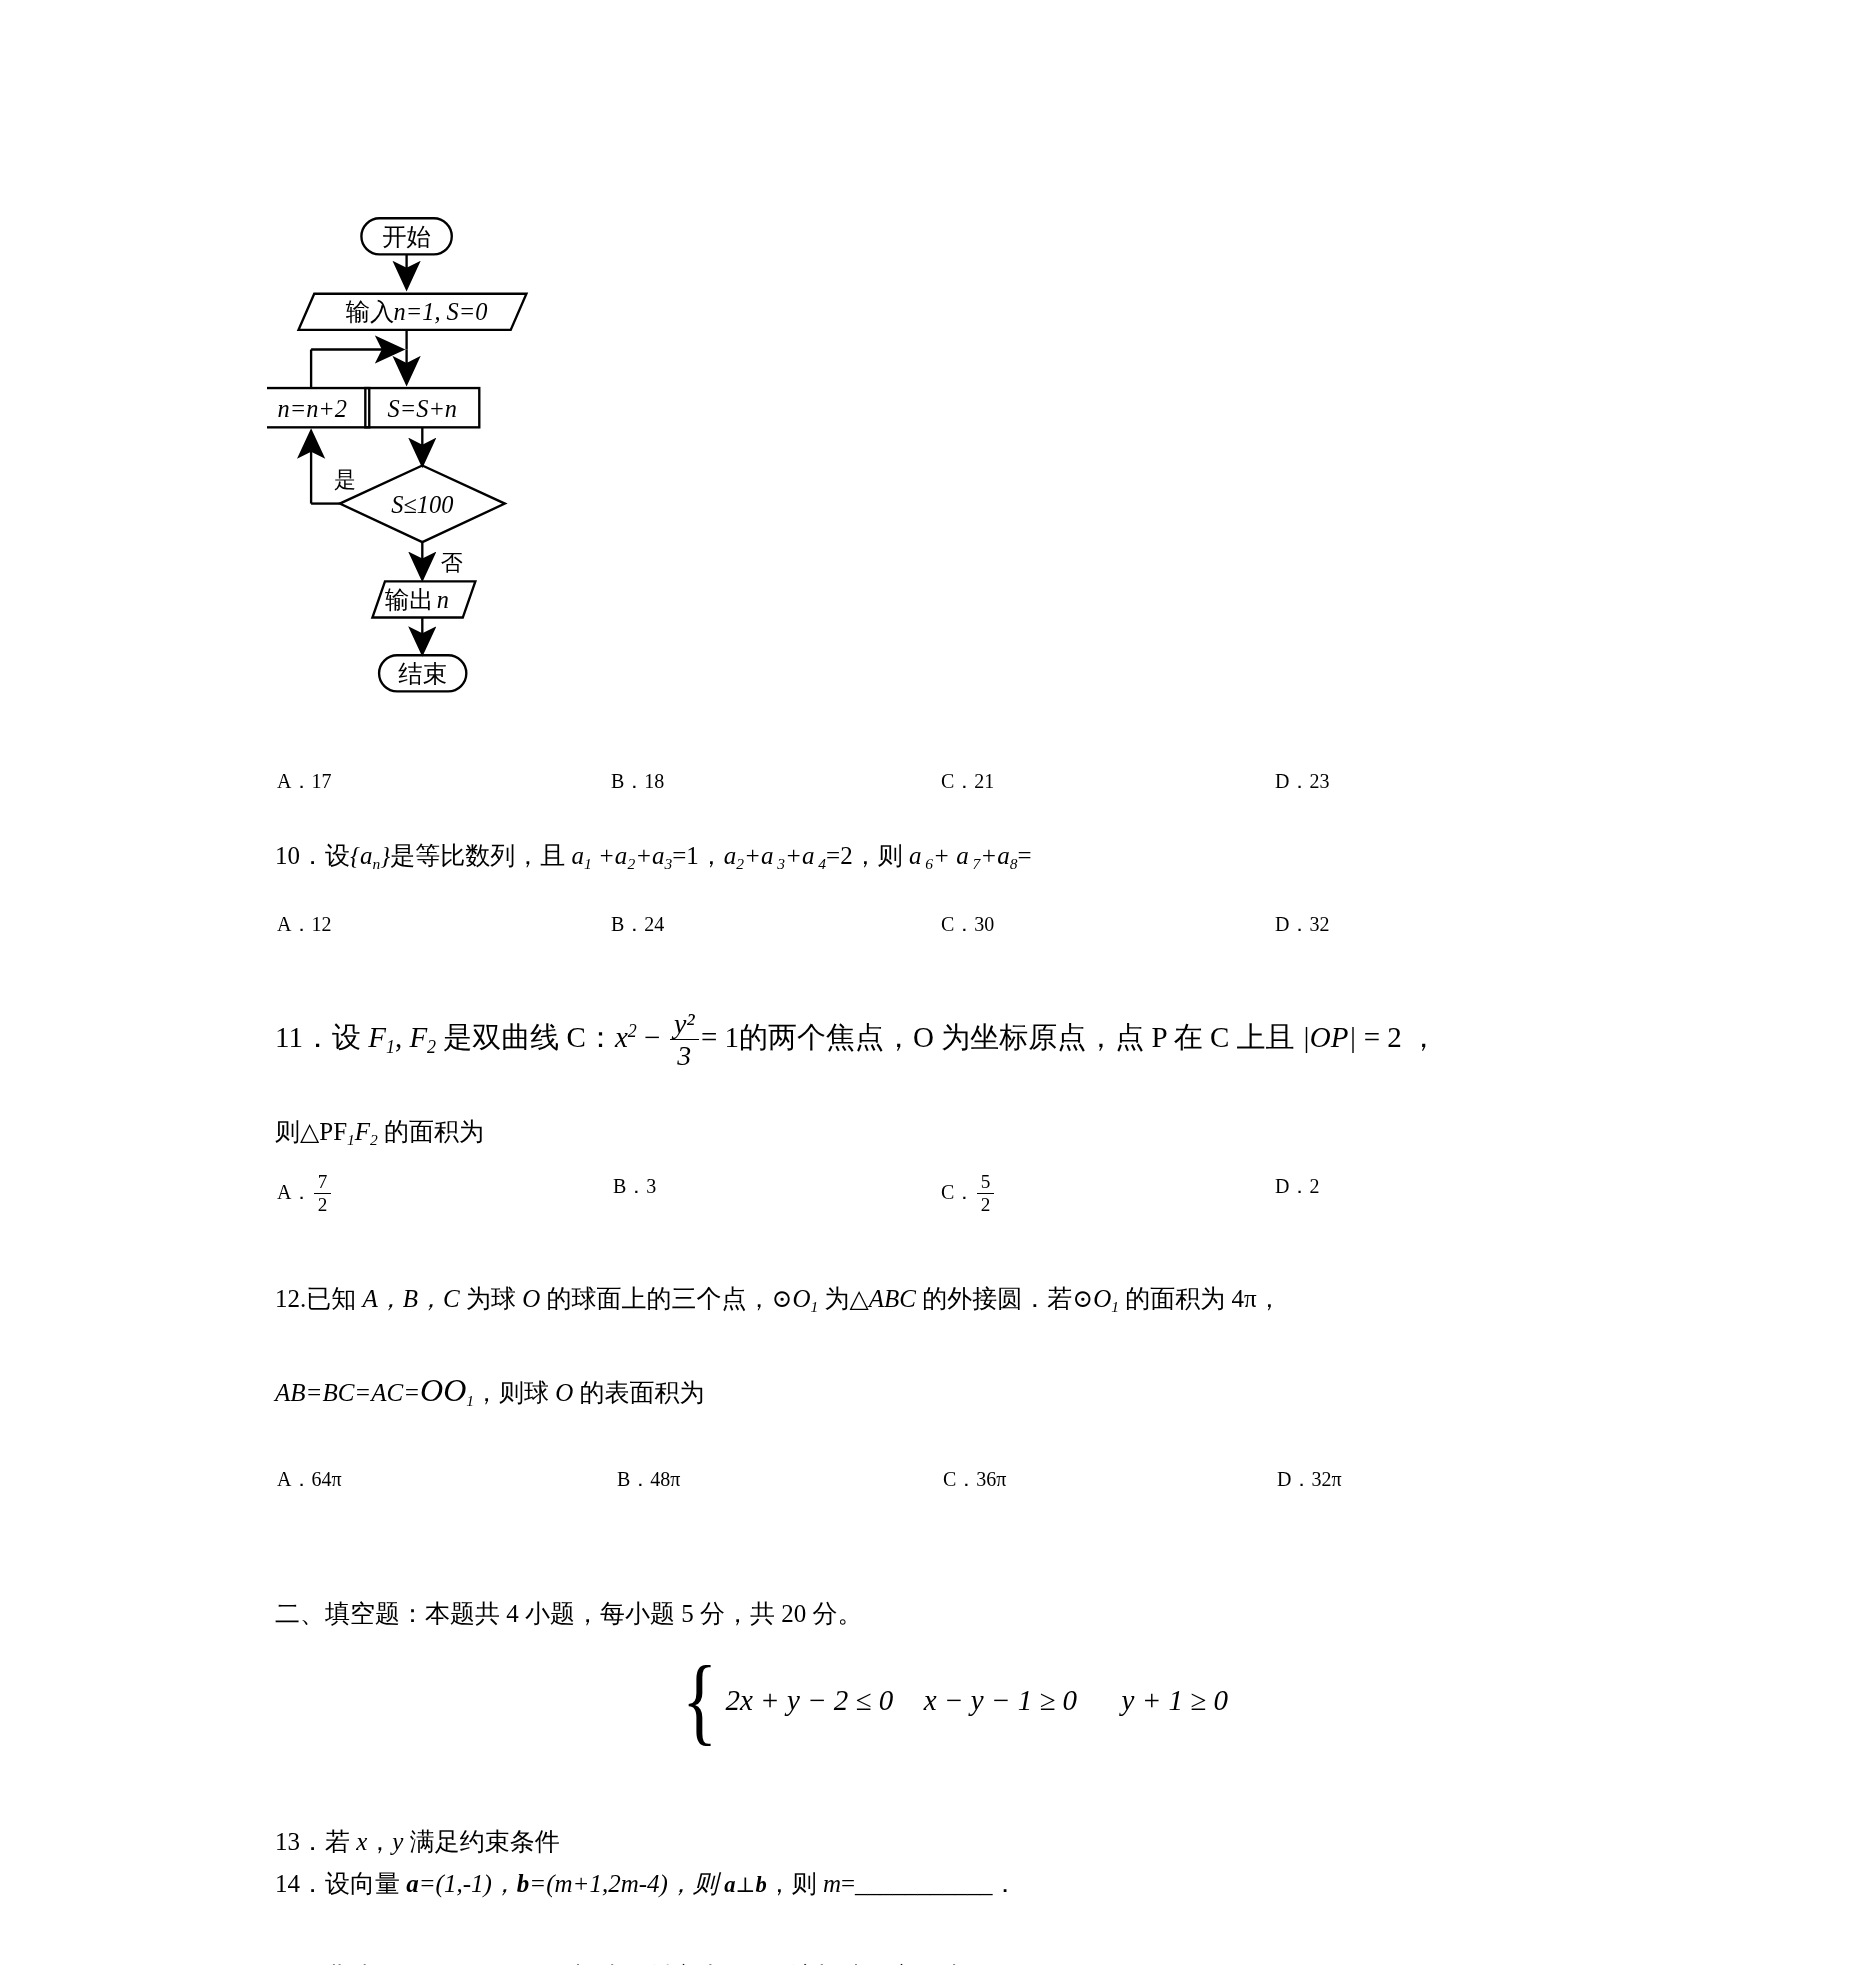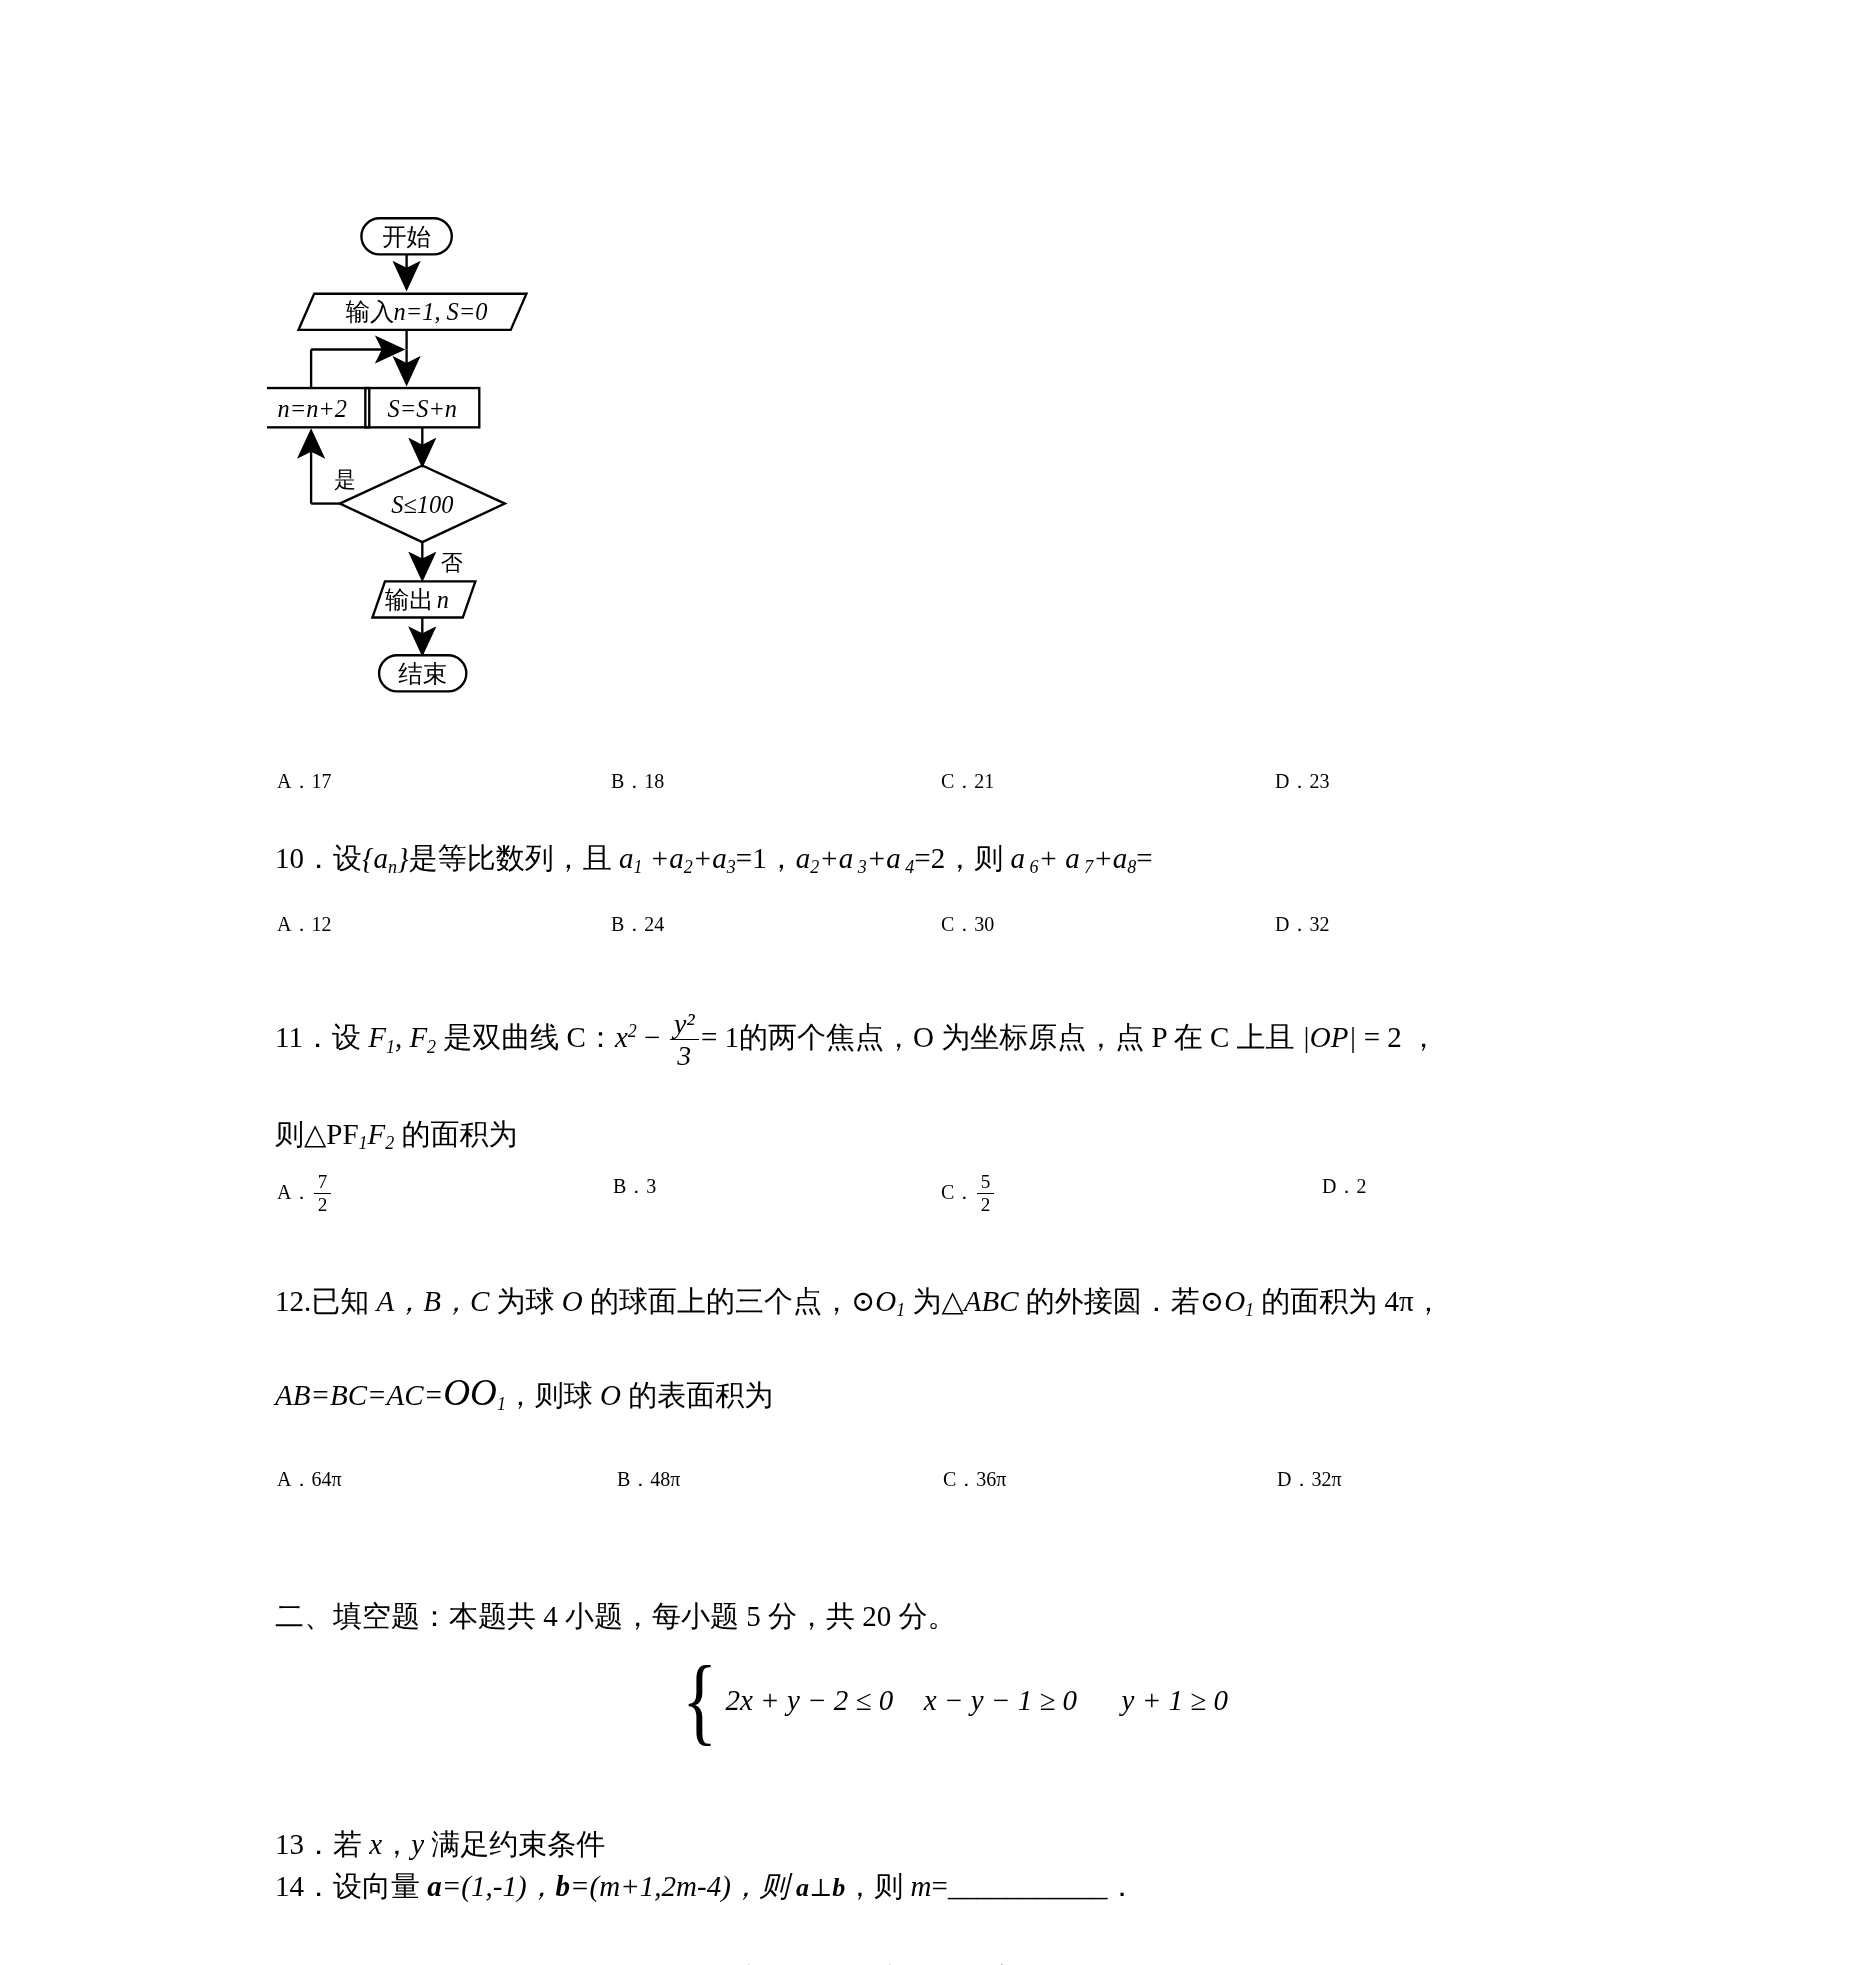--- a/index.html
+++ b/index.html
@@ -40,21 +40,21 @@
     fill: #000;
   }
   .fc-cn { font-size: 62px; }
   .fc-math { font-size: 62px; font-style: italic; }
   .fc-lbl { font-size: 56px; }
 
   
   .row {
     position: absolute;
     white-space: nowrap;
-    font-size: 29px;
+    font-size: 25px;
     line-height: 1.15;
   }
   .opt {
     position: absolute;
     font-size: 20px;
     white-space: nowrap;
   }
 
   
   .frac {
@@ -194,21 +194,21 @@
     <span>则△PF</span><span class="it sub">1</span><span class="it">F</span><span class="it sub">2</span><span> 的面积为</span>
   </div>
 
   <div class="opt" style="left:277px; top:1173px;">
     <span>A．</span><span class="frac"><span class="num">7</span><span class="den">2</span></span>
   </div>
   <div class="opt" style="left:613px; top:1173px;">B．3</div>
   <div class="opt" style="left:941px; top:1173px;">
     <span>C．</span><span class="frac"><span class="num">5</span><span class="den">2</span></span>
   </div>
-  <div class="opt" style="left:1322px; top:1173px;">D．2</div>
+  <div class="opt" style="left:1275px; top:1173px;">D．2</div>
 
   <div class="row" style="left:275px; top:1285px;">
     <span>12.</span><span>已知 </span><span class="it">A，B，C</span><span> 为球 </span><span class="it">O</span><span> 的球面上的三个点，⊙</span><span class="it">O</span><span class="it sub">1</span><span> 为△</span><span class="it">ABC</span><span> 的外接圆．若⊙</span><span class="it">O</span><span class="it sub">1</span><span> 的面积为 4π，</span>
   </div>
 
   <div class="row" style="left:275px; top:1372px;">
     <span class="it">AB=BC=AC=</span><span class="it" style="font-size:1.28em;">OO</span><span class="it sub">1</span><span>，则球 </span><span class="it">O</span><span> 的表面积为</span>
   </div>
 
   <div class="opt" style="left:277px; top:1466px;">A．64π</div>

